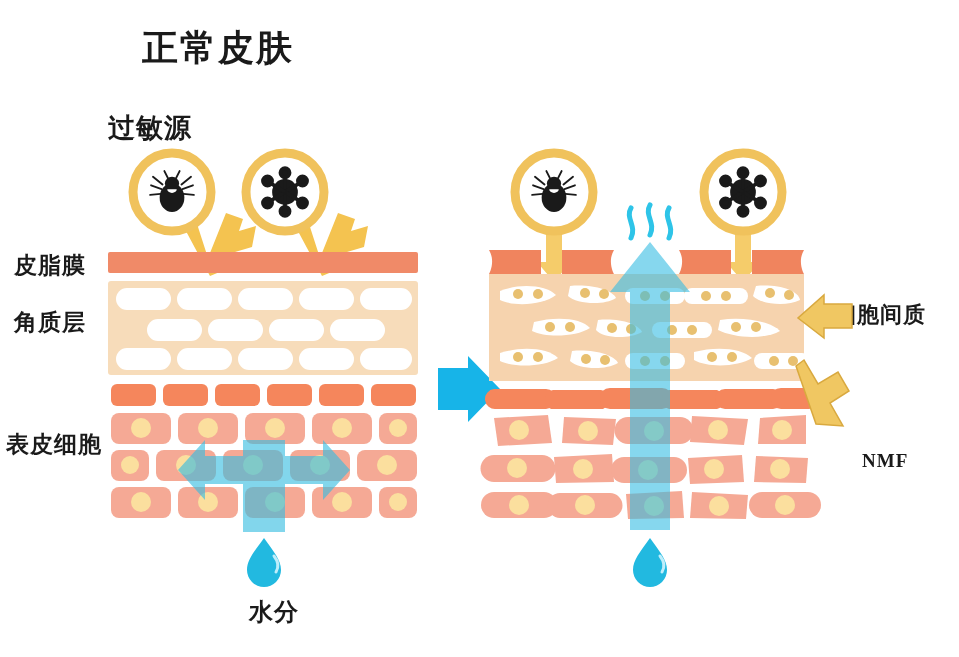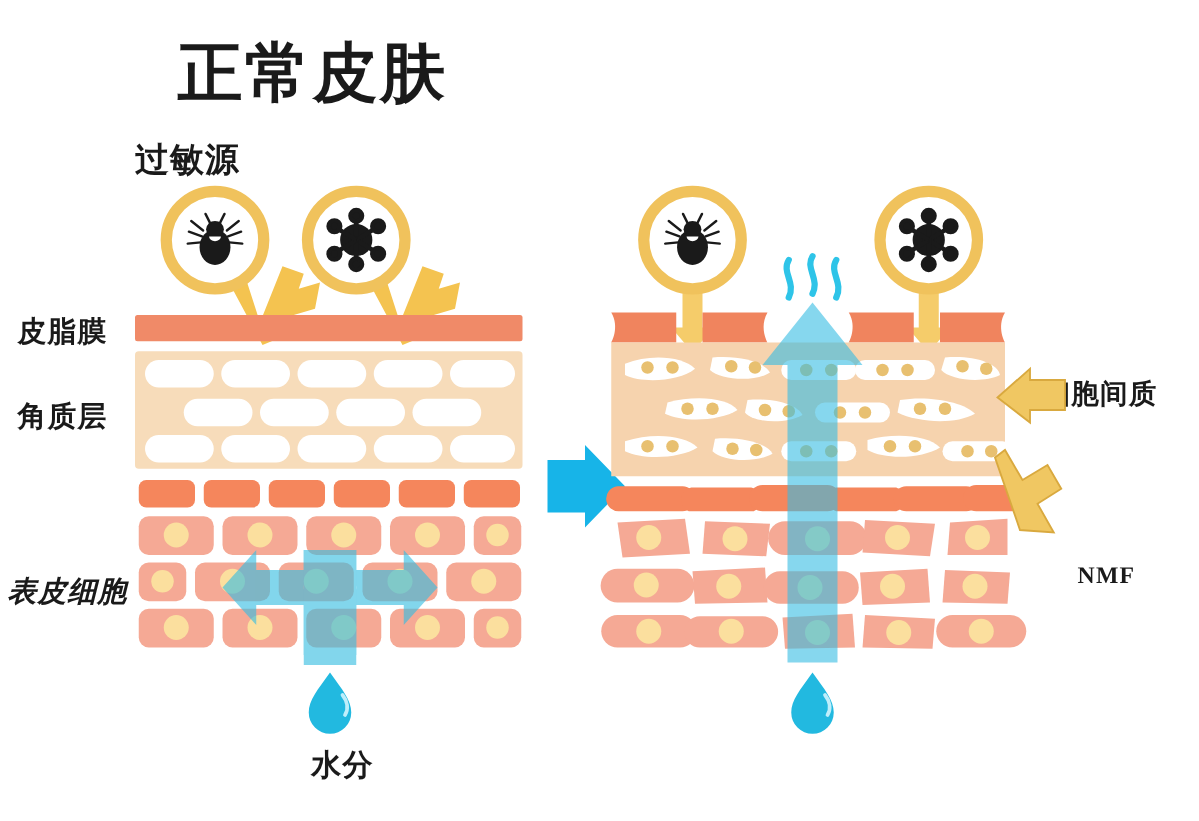--- a/index.html
+++ b/index.html
@@ -16,21 +16,21 @@
     height: 657px;
     background: #ffffff;
     overflow: hidden;
   }
 
   
   .title {
     position: absolute;
     left: 142px;
     top: 24px;
-    font-size: 52px;
+    font-size: 36px;
     font-weight: bold;
     color: #1a1a1a;
     letter-spacing: 2px;
     font-family: "DejaVu Sans", "Liberation Sans", sans-serif;
     white-space: nowrap;
   }
   .allergen-label {
     position: absolute;
     left: 108px;
     top: 110px;
@@ -80,22 +80,22 @@
 </style>
 </head>
 <body>
 
 <div id="stage">
 
   <div class="title">正常皮肤</div>
   <div class="allergen-label">过敏源</div>
 
   <div class="side-label" style="left:14px; top:250px;">皮脂膜</div>
-  <div class="side-label" style="left:14px; top:318px;">角质层</div>
-  <div class="side-label" style="left:6px; top:458px;font-style:italic;">表皮细胞</div>
+  <div class="side-label" style="left:14px; top:307px;">角质层</div>
+  <div class="side-label" style="left:6px; top:429px;">表皮细胞</div>
 
   <div class="right-label" style="left:834px; top:300px;">细胞间质</div>
   <div class="nmf-label" style="left:862px; top:450px;">NMF</div>
 
   <div class="water-label" style="left:238px; top:596px;">水分</div>
 
   <svg id="art" width="959" height="657" viewBox="0 0 959 657">
     <defs>
 
       <g id="mite-glyph">

